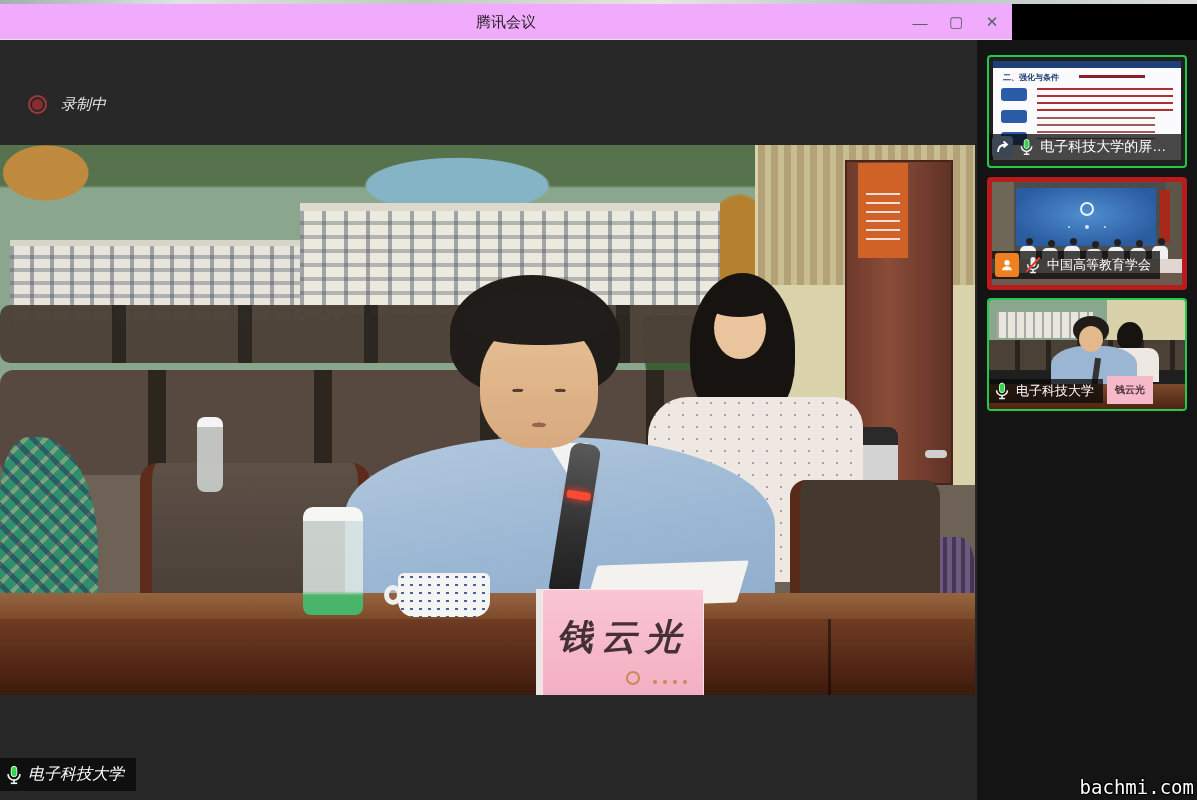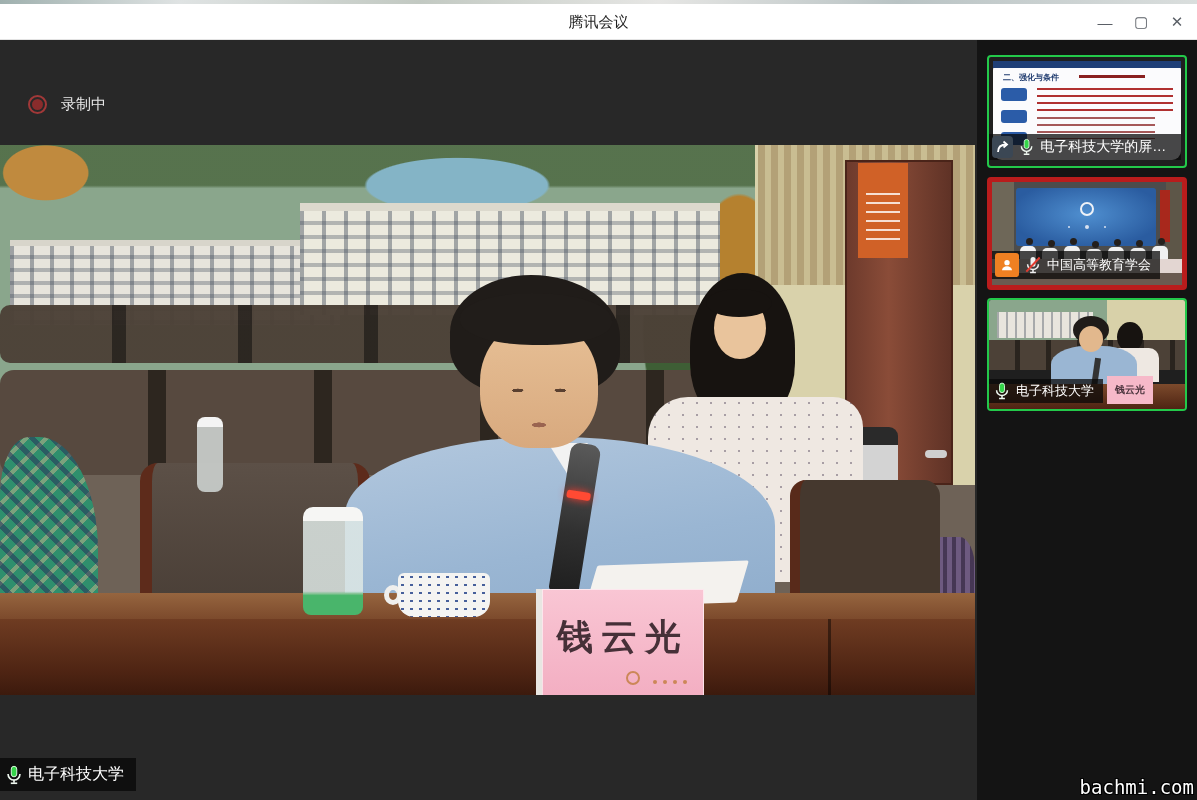--- a/index.html
+++ b/index.html
@@ -3,28 +3,28 @@
 <meta charset="utf-8">
 <style>
   * { margin:0; padding:0; box-sizing:border-box; }
   html,body { width:1197px; height:800px; }
   body { position:relative; overflow:hidden; background:#000; font-family:"Liberation Sans", sans-serif; }
   .abs { position:absolute; }
 
   
   .top-strip { left:0; top:0; width:1197px; height:4px;
     background:linear-gradient(90deg,#9fb0ae,#dfe3e3 15%,#c2c9c2 35%,#e6e6e4 55%,#b9c3c4 75%,#dadedd 100%); }
-  .titlebar { left:0; top:4px; width:1197px; height:36px; background:#ffffff; border-bottom:1px solid #e3e3e3; }
+  .titlebar { left:0; top:4px; width:1012px; height:36px; background:#f0abfc; border-bottom:1px solid #e3e3e3; }
   .win-title { left:0; right:0; top:9px; text-align:center; font-size:15px; color:#1f1f1f; }
   .win-btn { top:3px; width:32px; height:30px; display:flex; align-items:center; justify-content:center;
     font-size:15px; color:#5a5f66; background:transparent; border:0; cursor:default; }
   .btn-min { right:76px; } .btn-max { right:40px; } .btn-close { right:4px; }
 
   
-  .stage { left:0; top:40px; width:977px; height:760px; background:#282828; }
+  .stage { left:0; top:40px; width:977px; height:760px; background:#282828;font-style:italic; }
   .sidebar { left:977px; top:40px; width:220px; height:760px; background:#141414; }
 
   
   .rec { left:28px; top:55px; display:flex; align-items:center; gap:14px; }
   .rec-dot { width:19px; height:19px; border-radius:50%; border:2px solid #a13838; display:flex; align-items:center; justify-content:center; }
   .rec-dot-core { width:11px; height:11px; border-radius:50%; background:#8a2c2c; }
   .rec-text { color:#e8e8e8; font-size:15px; }
 
   
   .speaker-badge { left:0; bottom:9px; height:33px; background:rgba(12,12,12,.9);
@@ -137,21 +137,21 @@
   .tile-label { position:absolute; left:0; bottom:6px; display:flex; align-items:center; gap:4px;
     background:rgba(8,8,8,.74); color:#fff; padding:2px 9px 2px 3px; max-width:98%; }
   .tile-label span { font-size:13px; white-space:nowrap; overflow:hidden; text-overflow:ellipsis; }
   .t1 .tile-label span { font-size:14px; }
   .badge-share { width:22px; height:22px; background:#3b4754; border-radius:4px;
     display:flex; align-items:center; justify-content:center; }
   .badge-host { width:24px; height:24px; background:#ef8022; border-radius:3px;
     display:flex; align-items:center; justify-content:center; }
 
   
-  .t1-slide { left:4px; top:4px; width:188px; height:99px; background:#fbfbfd; border-radius:9px; }
+  .t1-slide { left:4px; top:4px; width:188px; height:99px; background:#fbfbfd; border-radius:0; }
   .t1-topbar { left:0; top:0; width:100%; height:7px; background:#1f3f77; }
   .t1-title { left:10px; top:11px; font-size:8px; font-weight:bold; color:#1e3a6e; }
   .t1-sub { left:86px; top:14px; width:66px; height:3px; background:#8a2020; }
   .t1-boxes { left:8px; top:27px; width:26px; height:13px; background:#2b5ca8; border-radius:3px;
     box-shadow:0 22px 0 #2b5ca8, 0 44px 0 #2b5ca8; }
   .t1-lines-red { left:44px; top:27px; width:136px; height:24px;
     background:repeating-linear-gradient(180deg,#b03030 0 2px, rgba(0,0,0,0) 2px 7px); }
   .t1-lines-gray { left:44px; top:56px; width:118px; height:22px;
     background:repeating-linear-gradient(180deg,#913030 0 2px, rgba(0,0,0,0) 2px 7px); opacity:.8; }
 

